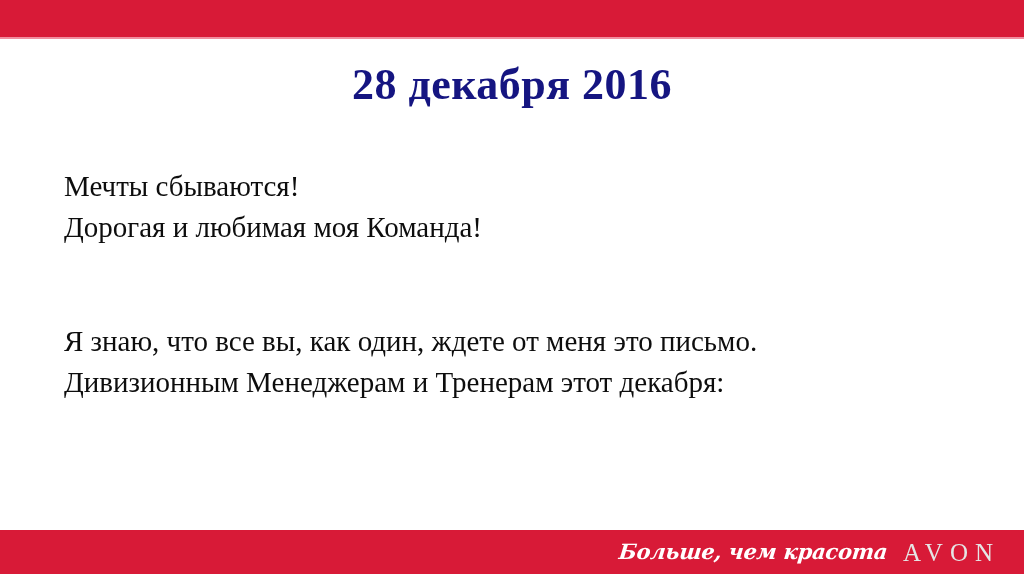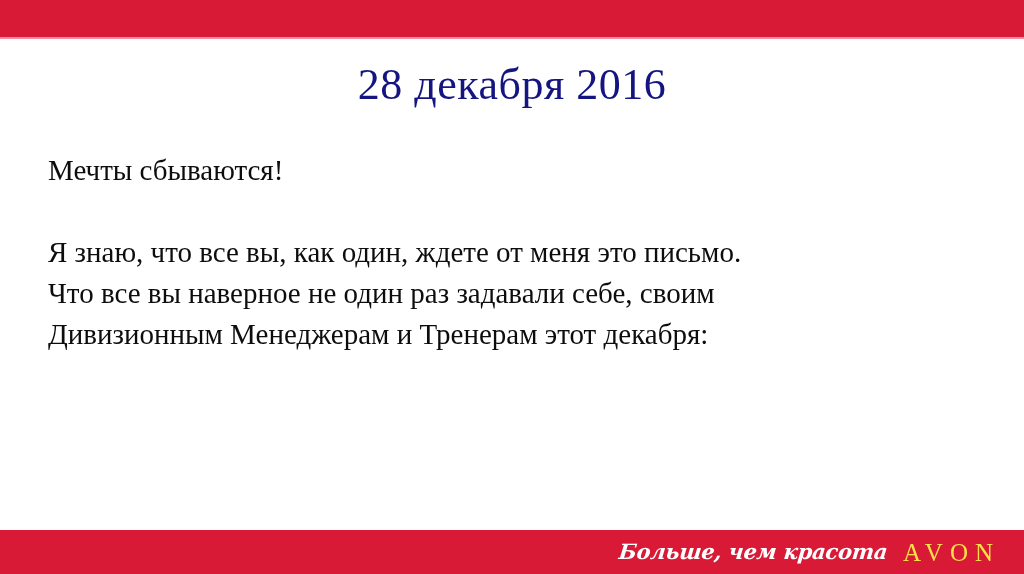--- a/index.html
+++ b/index.html
@@ -45,40 +45,40 @@
   
   .slide-title {
     position: absolute;
     left: 0;
     top: 58px;
     width: 1024px;
     text-align: center;
     color: #151581;
     font-family: "Liberation Serif", "DejaVu Serif", serif;
     font-size: 44px;
-    font-weight: 400;
+    font-weight: 700;
     line-height: 54px;
     letter-spacing: 0.5px;
     white-space: nowrap;
   }
 
   
   .body-copy {
     position: absolute;
     left: 48px;
     top: 150px;
     width: 930px;
     color: #0d0d0d;
     font-family: "Liberation Serif", "DejaVu Serif", serif;
     font-size: 29px;
     font-weight: 400;
     line-height: 41px;
   }
   .body-copy .para {
-    margin: 0;
+    margin: 16px;
     padding: 0;
   }
   .body-copy .para-line {
     display: block;
     white-space: nowrap;
   }
   .body-copy .spacer-line {
     display: block;
     height: 41px;
   }
@@ -107,21 +107,21 @@
     font-style: italic;
     font-weight: 700;
     font-size: 21px;
     line-height: 1;
     letter-spacing: -0.2px;
     transform: skewX(-6deg);
     white-space: nowrap;
     padding-bottom: 2px;
   }
   .brand-wordmark {
-    color: #fde047;
+    color: #e5e5e5;
     font-family: "Liberation Serif", "DejaVu Serif", serif;
     font-weight: 400;
     font-size: 25px;
     line-height: 1;
     letter-spacing: 7px;
     padding-right: 2px;
     white-space: nowrap;
   }
 </style>
 </head>
@@ -131,27 +131,27 @@
 
   <div class="top-band"></div>
   <div class="top-band-hairline"></div>
 
   <div class="slide-title">28 декабря 2016</div>
 
   <div class="body-copy">
 
     <div class="para">
       <span class="para-line">Мечты сбываются!</span>
+      <span class="para-line">Дорогая и любимая моя Команда!</span>
     </div>
 
     <span class="spacer-line"></span>
 
     <div class="para">
       <span class="para-line">Я знаю, что все вы, как один, ждете от меня это письмо.</span>
-      <span class="para-line">Что все вы наверное не один раз задавали себе, своим</span>
       <span class="para-line">Дивизионным Менеджерам и Тренерам этот декабря:</span>
     </div>
 
   </div>
 
   <div class="bottom-band">
     <div class="brand-lockup">
       <span class="brand-tagline">Больше, чем красота</span>
       <span class="brand-wordmark">AVON</span>
     </div>

